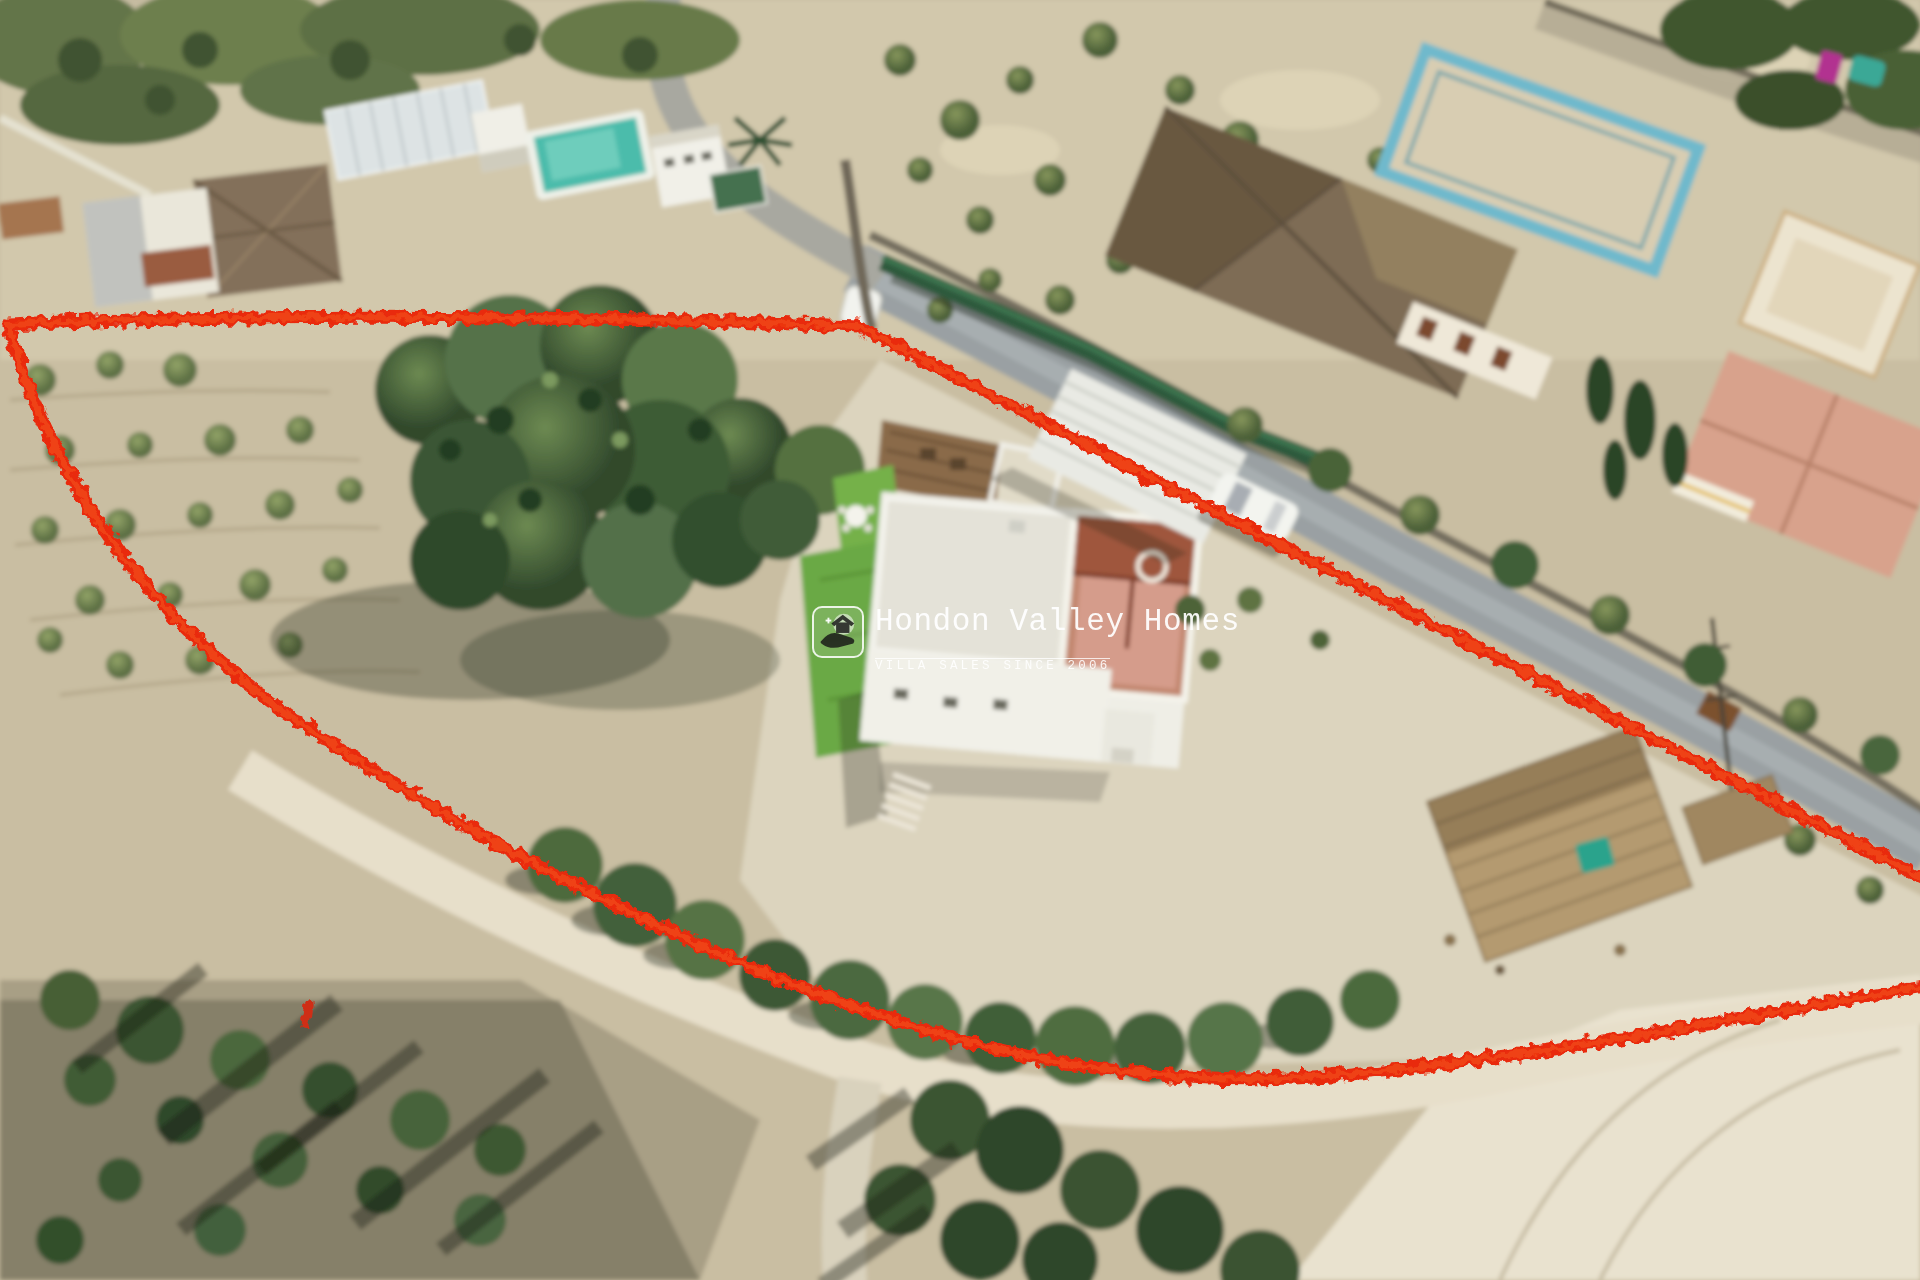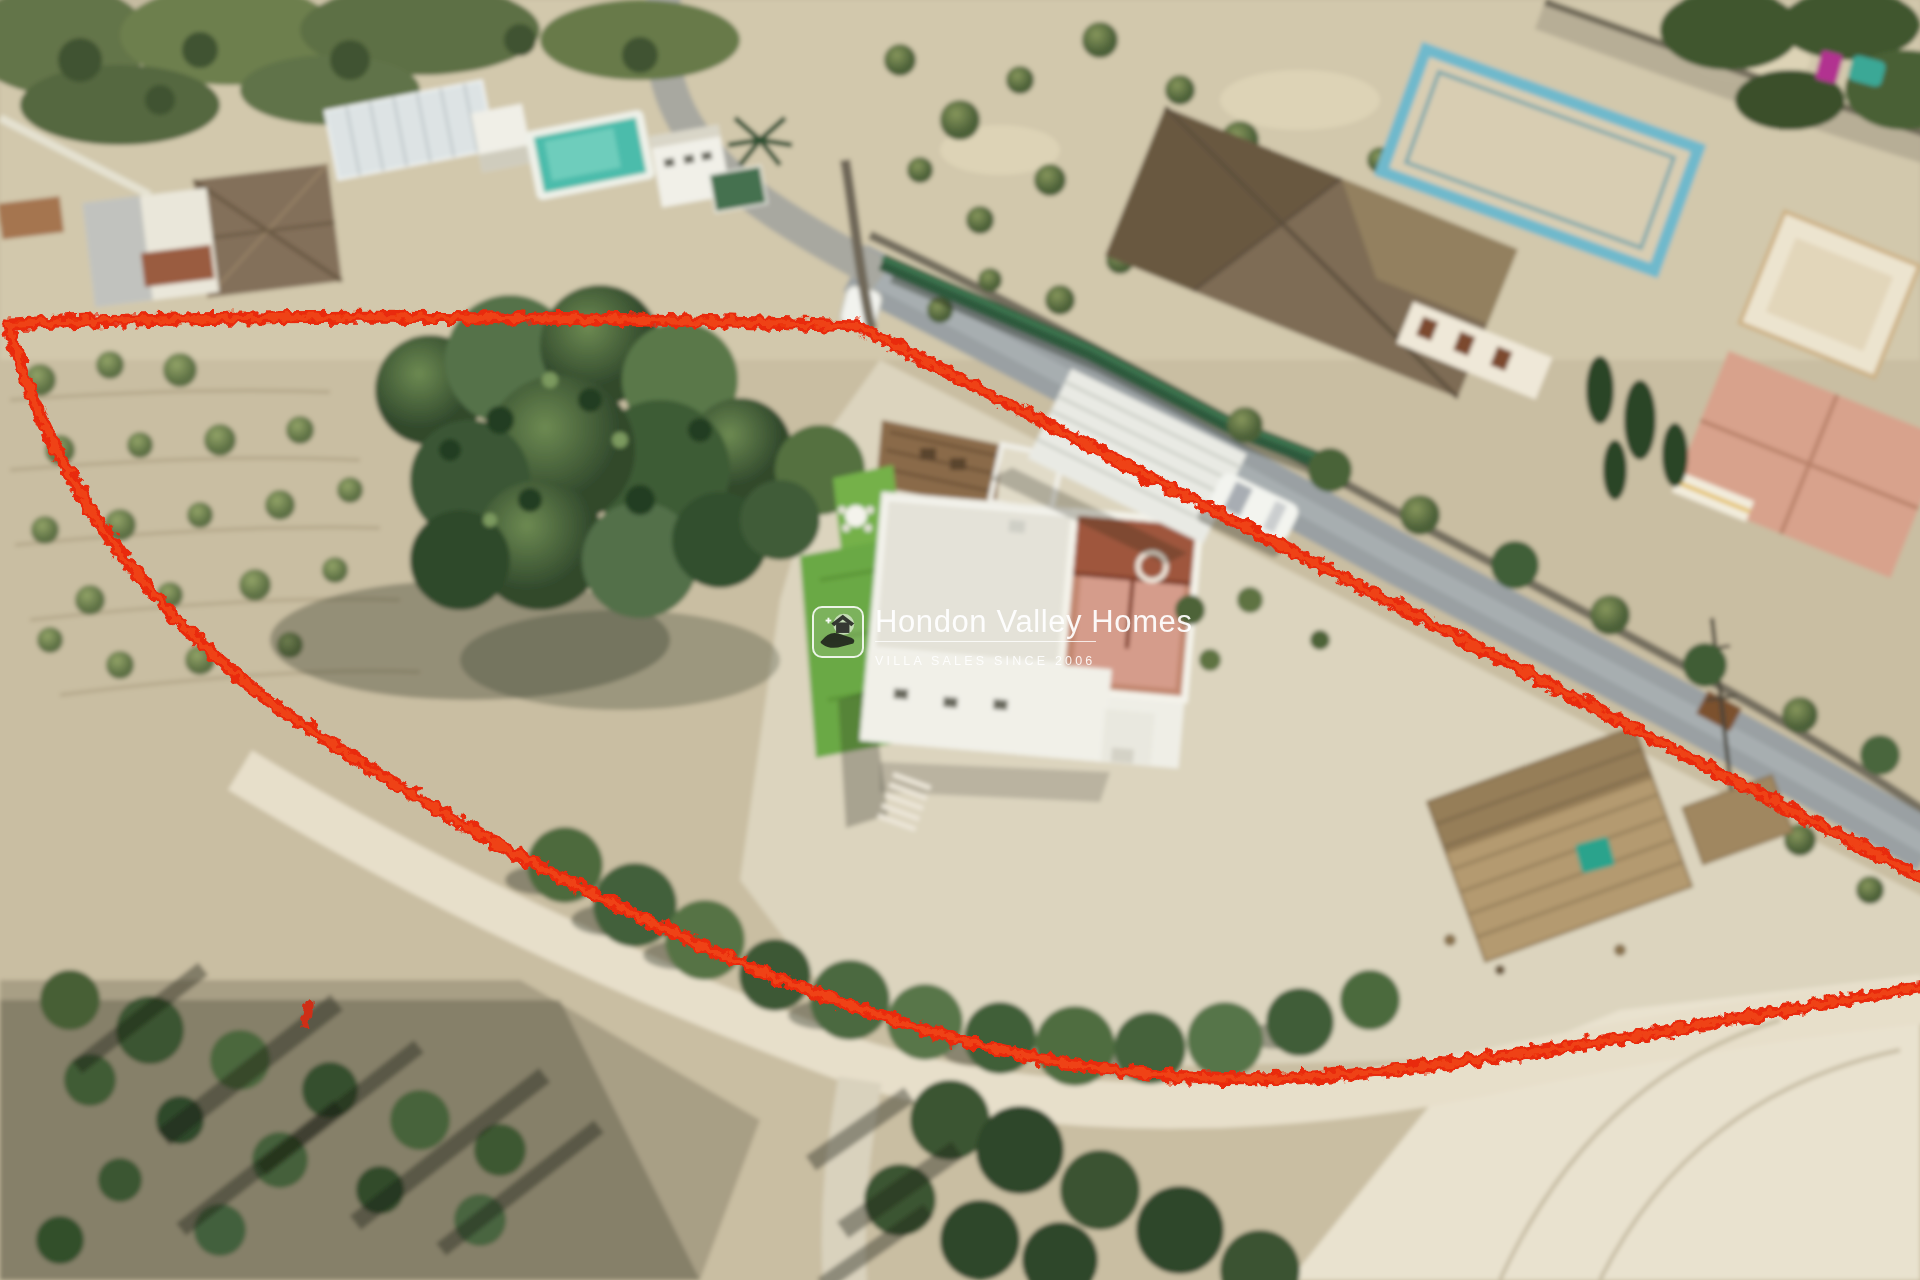--- a/index.html
+++ b/index.html
@@ -1,23 +1,23 @@
 <!DOCTYPE html>
 <html><head>
 <meta charset="utf-8">
 <style>
   html,body{margin:0;padding:0;background:#c9bea2;}
   #stage{position:relative;width:1920px;height:1280px;overflow:hidden;font-family:"Liberation Sans",sans-serif;}
   #stage svg.scene{position:absolute;left:0;top:0;}
   
-  .wm{position:absolute;left:812px;top:606px;display:flex;gap:11px;align-items:flex-start;}
+  .wm{position:absolute;left:812px;top:606px;display:flex;gap:11px;align-items:flex-start;font-family:Liberation Mono, monospace;}
   .wm-logo{width:52px;height:52px;border:2px solid rgba(255,255,255,.85);border-radius:10px;
            background:rgba(235,235,235,.14);box-sizing:border-box;padding:3px;}
   .wm-title{font-size:31px;letter-spacing:.6px;font-weight:400;color:rgba(255,255,255,.93);line-height:1.02;white-space:nowrap;}
-  .wm-tagline{margin-top:3px;padding-top:12px;border-top:1.5px solid rgba(255,255,255,.78);
+  .wm-tagline{margin-top:20px;padding-top:0;border-top:1.5px solid rgba(255,255,255,.78);
               font-size:12.5px;letter-spacing:3.2px;color:rgba(255,255,255,.88);width:max-content;white-space:nowrap;}
 </style>
 </head>
 <body>
 
 <div id="stage">
 <svg class="scene" width="1920" height="1280" viewBox="0 0 1920 1280">
   <defs>
     <filter id="soften" x="-2%" y="-2%" width="104%" height="104%">
           <feGaussianBlur stdDeviation="2.1"></feGaussianBlur>

